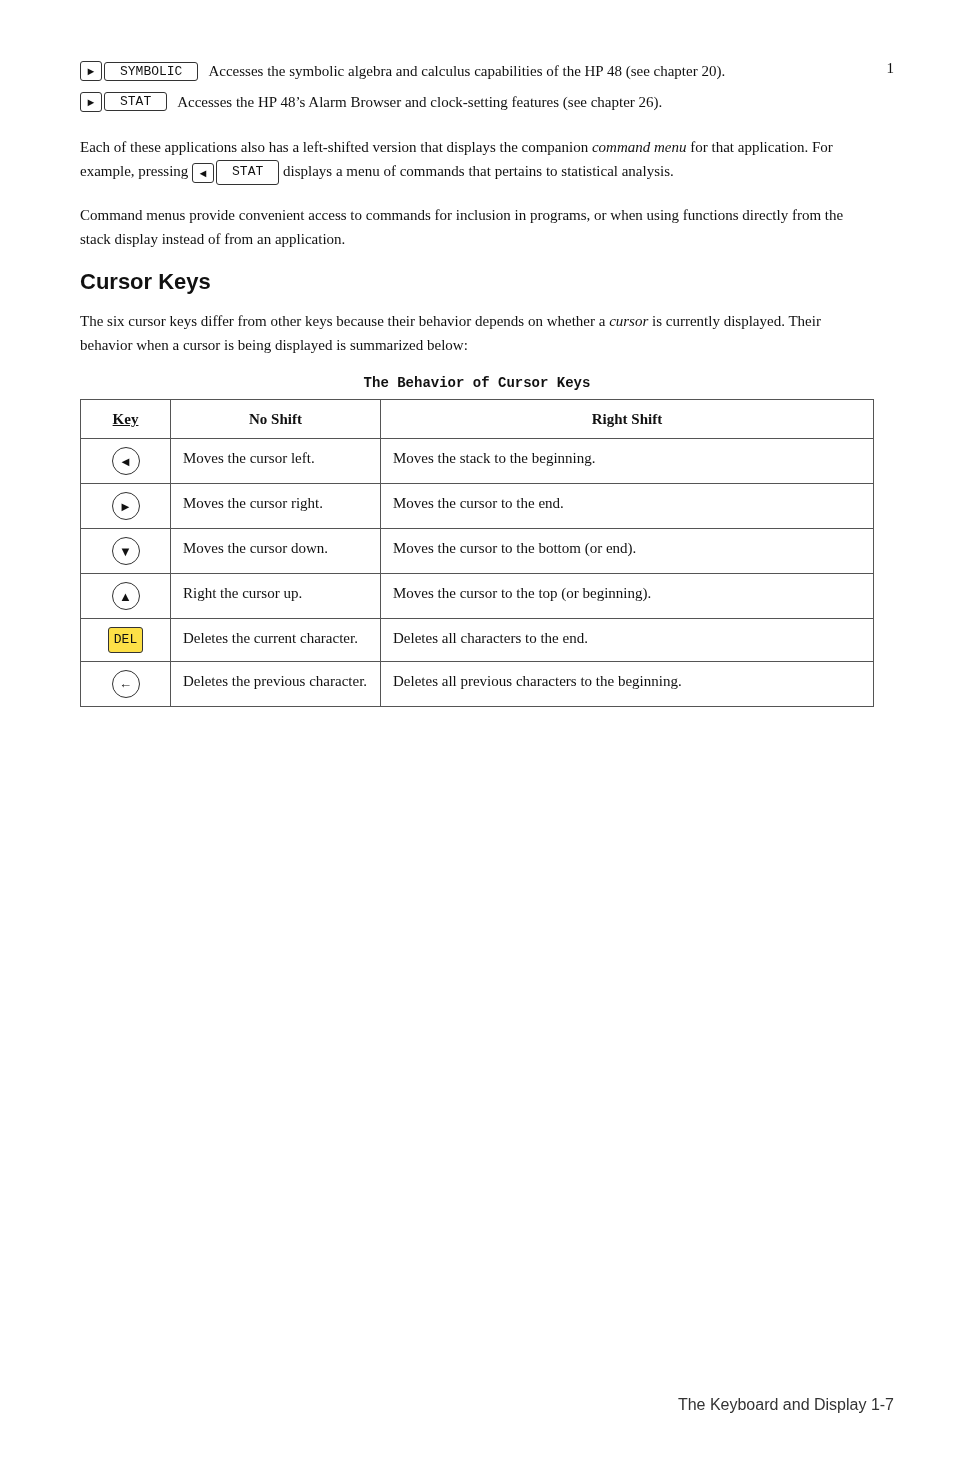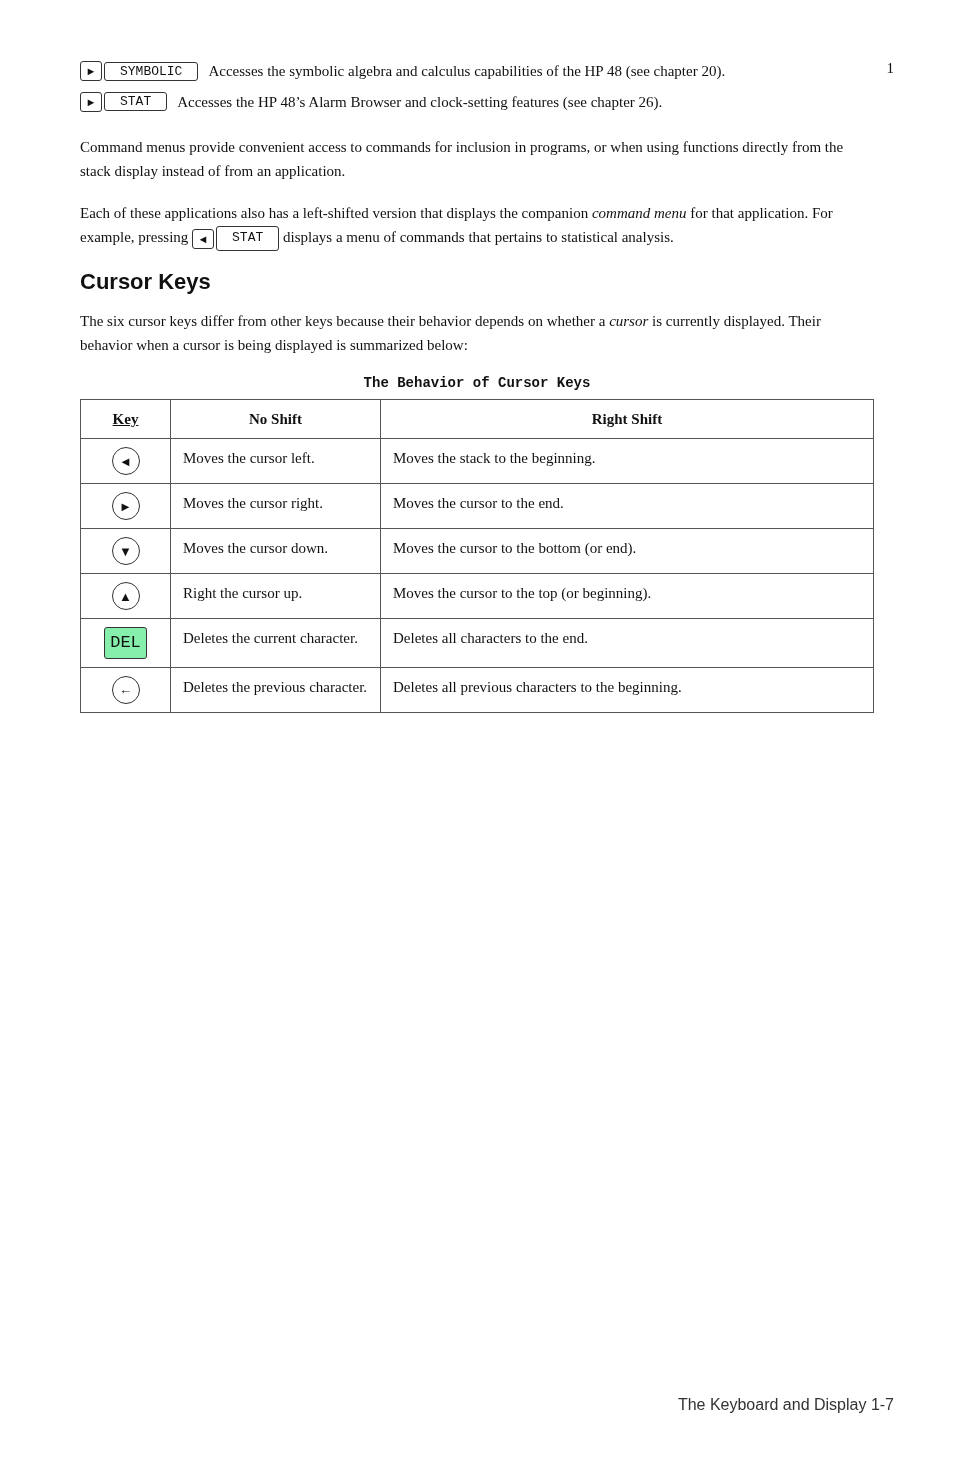--- a/index.html
+++ b/index.html
@@ -148,22 +148,22 @@
       background: #fff;
     }
 
     .key-rect {
       display: inline-flex;
       align-items: center;
       justify-content: center;
       border: 1.5px solid #333;
       border-radius: 3px;
       padding: 2px 5px;
-      font-size: 17px;
-      background: #86efac;
+      font-size: 13px;
+      background: #fde047;
       font-family: 'Courier New', Courier, monospace;
     }
 
     .footer {
       position: absolute;
       bottom: 50px;
       right: 60px;
       font-size: 16px;
       color: #333;
       font-family: Arial, Helvetica, sans-serif;
@@ -196,29 +196,29 @@
     <div class="key-row">
       <div class="key-icon">
         <span class="key-arrow">►</span>
           <span class="key-box">STAT</span>
       </div>
       <div class="key-desc">Accesses the HP 48’s Alarm Browser and clock-setting features (see chapter 26).</div>
     </div>
 
   </div>
 
-  <div class="paragraph">Command menus provide convenient access to commands for inclusion in programs, or when using functions directly from the stack display instead of from an application.</div>
-
   <div class="paragraph">
     Each of these applications also has a left-shifted version that displays the companion <span class="italic">command menu</span> for that application. For example,
     pressing <span class="inline-key-group">
         <span class="key-arrow" style="font-size:11px;">◄</span>
         <span class="key-box">STAT</span>
       </span> displays a menu of commands that pertains to statistical analysis.
   </div>
+
+  <div class="paragraph">Command menus provide convenient access to commands for inclusion in programs, or when using functions directly from the stack display instead of from an application.</div>
 
   <div class="section-heading">Cursor Keys</div>
 
   <div class="paragraph">
     The six cursor keys differ from other keys because their behavior depends on whether a <span class="italic">cursor</span> is currently displayed. Their behavior when a cursor is being displayed is summarized below:
   </div>
 
   <div class="table-title">The Behavior of Cursor Keys</div>
 
   <table>

